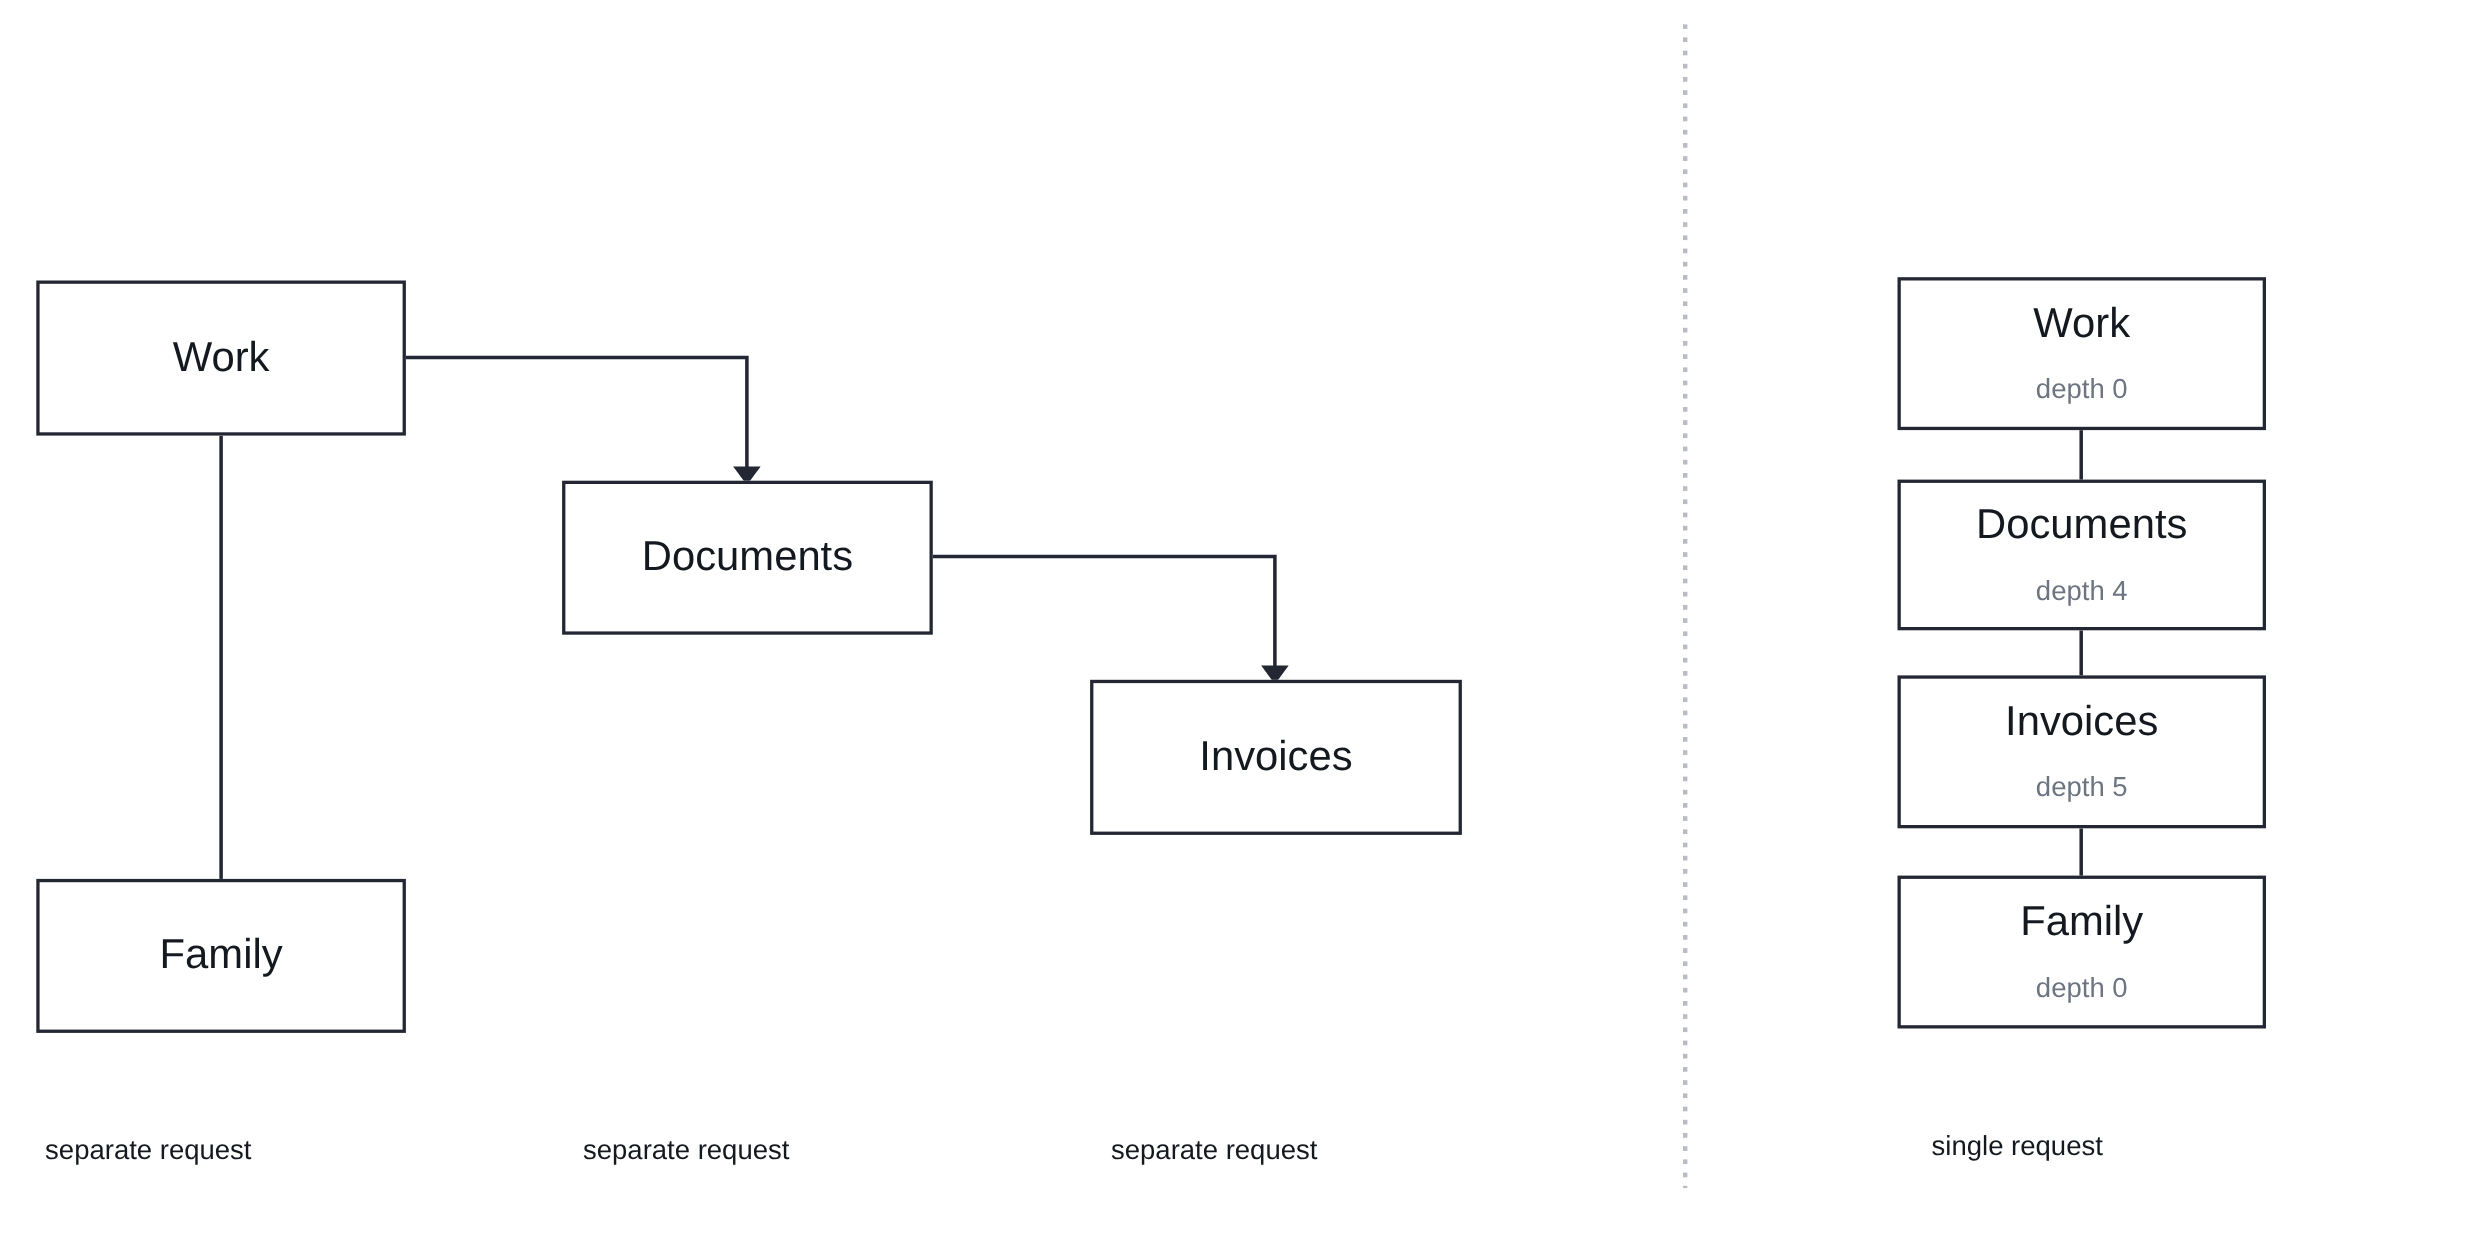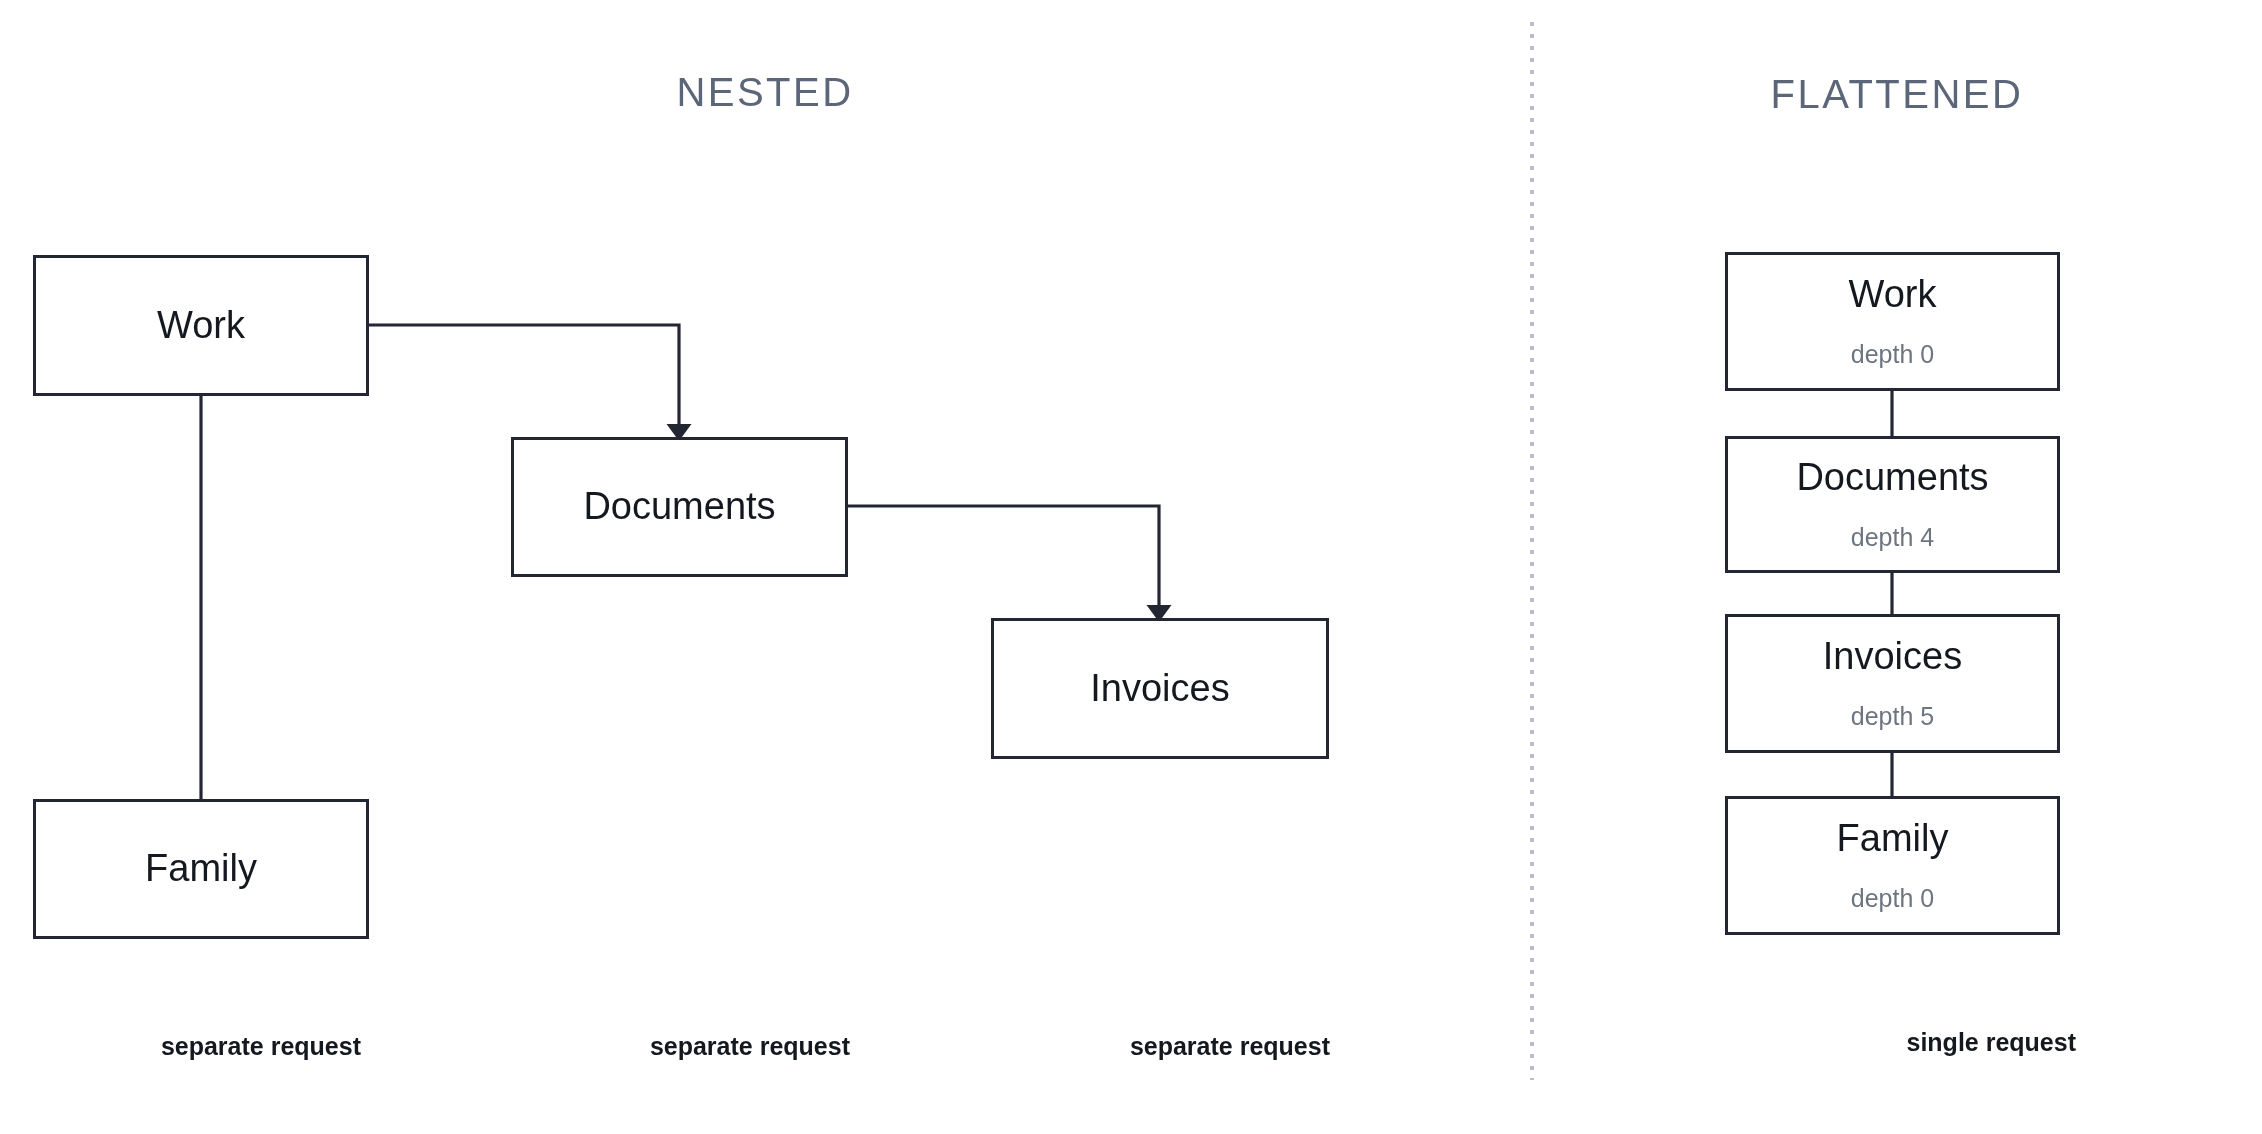--- a/index.html
+++ b/index.html
@@ -100,36 +100,34 @@
     stroke-linecap: butt;
   }
   .arrowhead { fill: #232733; }
 
   
   .caption {
     position: absolute;
     font-size: 25px;
     color: #14181f;
     white-space: nowrap;
-    text-align: right;
-    font-weight: 700;
+    text-align: left;
+    font-weight: 400;
   }
   #caption-0 { left:   41px; top: 1032px; width: 320px; }
   #caption-1 { left:  530px; top: 1032px; width: 320px; }
   #caption-2 { left: 1010px; top: 1032px; width: 320px; }
   #caption-3 { left: 1756px; top: 1028px; width: 320px; }
 </style>
 </head>
 <body>
 
 <div id="stage">
 
-  <div class="section-title" id="nested-title">NESTED</div>
-
-  <div class="section-title" id="flattened-title">FLATTENED</div>
+
 
   <div id="divider"></div>
 
   <svg class="connector-svg" viewBox="0 0 2262 1134">
     <defs>
       <marker id="arrow" viewBox="0 0 12 12" refX="6" refY="11" markerWidth="11" markerHeight="11" orient="auto-start-reverse">
         <path d="M 1 0 L 11 0 L 6 12 z" class="arrowhead"></path>
       </marker>
     </defs>
 

